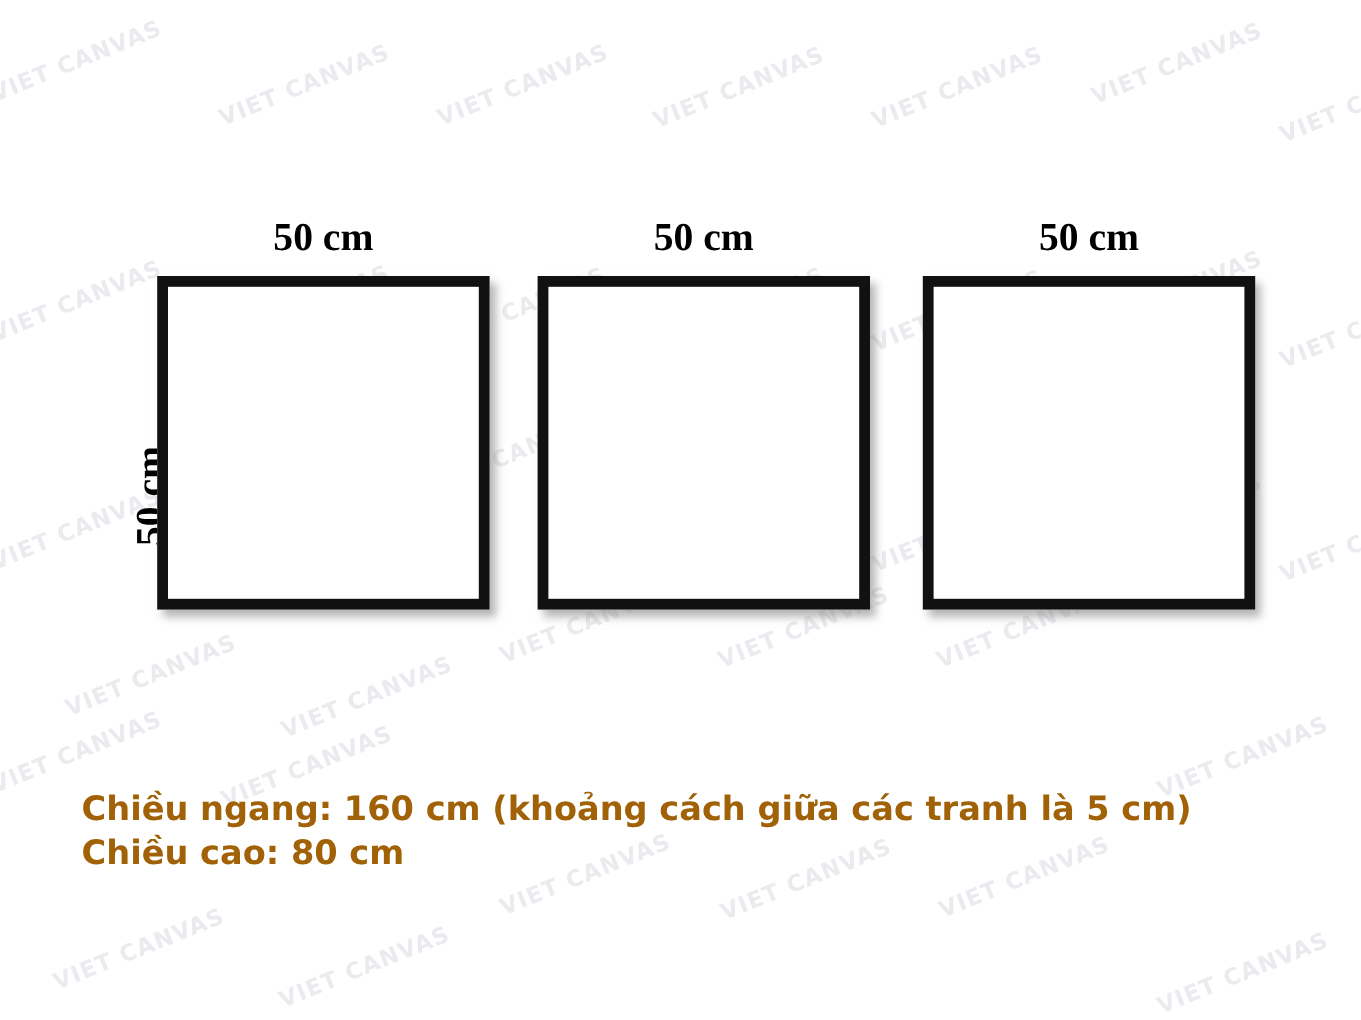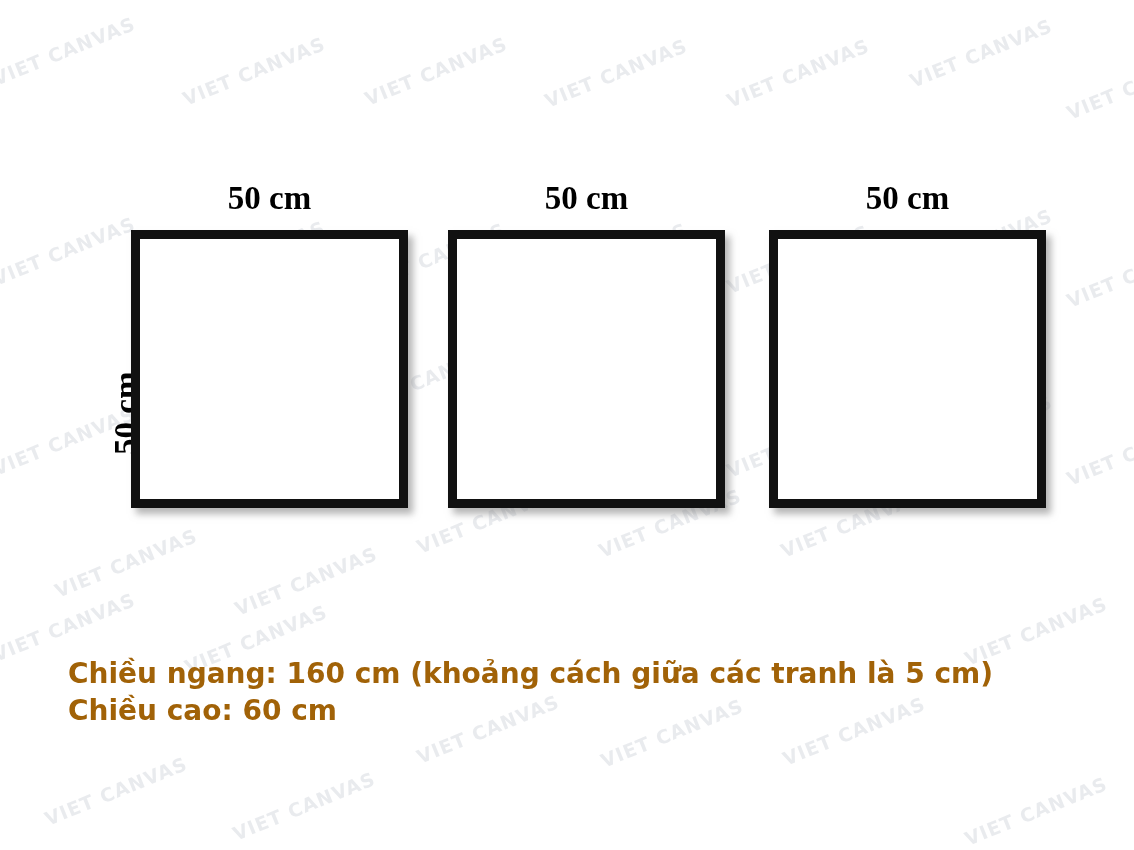--- a/index.html
+++ b/index.html
@@ -132,14 +132,14 @@
   <div class="top-label" style="left:448px; top:180px; width:277px;">50 cm</div>
   <div class="panel" style="left:448px; top:230px; width:277px; height:278px;"></div>
 
   <div class="top-label" style="left:769px; top:180px; width:277px;">50 cm</div>
   <div class="panel" style="left:769px; top:230px; width:277px; height:278px;"></div>
 
 </div>
 
 <div id="caption">
   <div>Chiều ngang: 160 cm (khoảng cách giữa các tranh là 5 cm)</div>
-  <div>Chiều cao: 60 cm</div>
+  <div>Chiều cao: 80 cm</div>
 </div>
 
 </body></html>

